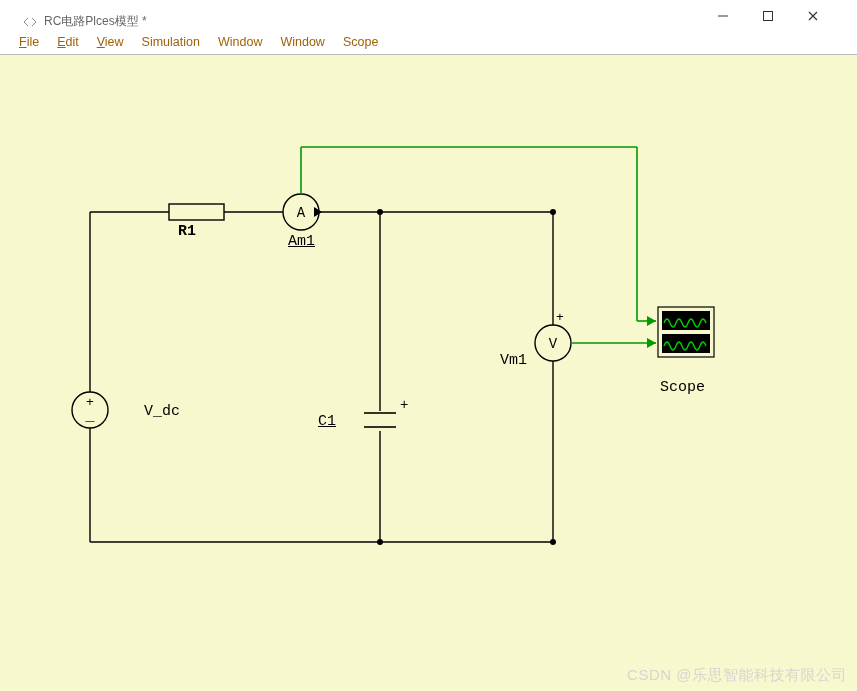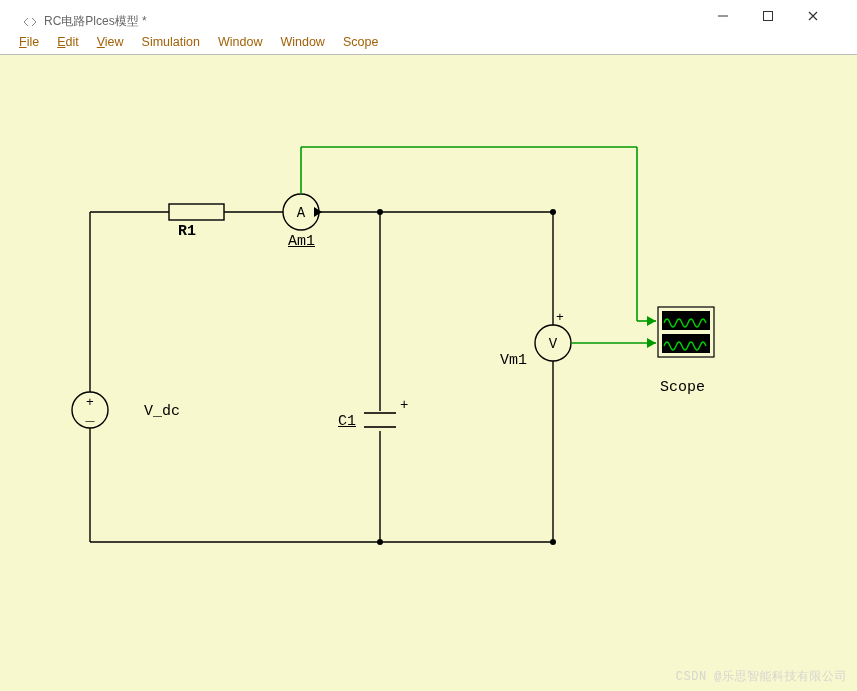--- a/index.html
+++ b/index.html
@@ -45,24 +45,23 @@
     background: #f8f8cf;
     border-top: 1px solid #bbb;
   }
   .canvas svg { position:absolute; inset:0; }
   .lbl { position:absolute; font-family: "Courier New", monospace; font-size: 15px; color: #000; white-space:nowrap; }
   .watermark {
     position:absolute;
     right: 10px;
     bottom: 6px;
     color: rgba(210,210,210,0.9);
-    font-size: 12px;
+    font-size: 15px;
     letter-spacing: 0.5px;
     pointer-events:none;
-    font-family:Liberation Mono, monospace;
   }
 </style>
 </head>
 <body>
 
 <div class="titlebar">
   <span class="ticon">
     <svg width="14" height="14" viewBox="0 0 14 14">
         <path d="M1 7 L5 3 M1 7 L5 11 M13 7 L9 3 M13 7 L9 11" stroke="#888" stroke-width="1" fill="none"></path>
       </svg>
@@ -173,18 +172,18 @@
       <rect x="662" y="279" width="48" height="19" fill="#000"></rect>
 
       <path d="M664 268 q3 -8 6 0 q3 8 6 0 q3 -8 6 0 q3 8 6 0 q3 -8 6 0 q3 8 6 0 q3 -8 6 0" stroke="#00cc00" stroke-width="1.4" fill="none"></path>
       <path d="M664 291 q3 -8 6 0 q3 8 6 0 q3 -8 6 0 q3 8 6 0 q3 -8 6 0 q3 8 6 0 q3 -8 6 0" stroke="#00cc00" stroke-width="1.4" fill="none"></path>
     </g>
   </svg>
 
   <div class="lbl" style="left:178px; top:168px;font-weight:bold;">R1</div>
   <div class="lbl" style="left:288px; top:178px;text-decoration:underline;">Am1</div>
   <div class="lbl" style="left:118px; top:348px;margin-left:26px;">V_dc</div>
-  <div class="lbl" style="left:338px; top:358px;text-decoration:underline;">C1</div>
+  <div class="lbl" style="left:318px; top:358px;text-decoration:underline;">C1</div>
   <div class="lbl" style="left:500px; top:281px;margin-top:16px;">Vm1</div>
   <div class="lbl" style="left:660px; top:324px;text-align:center;">Scope</div>
 
   <div class="watermark">CSDN @乐思智能科技有限公司</div>
 </div>
 
 </body></html>

